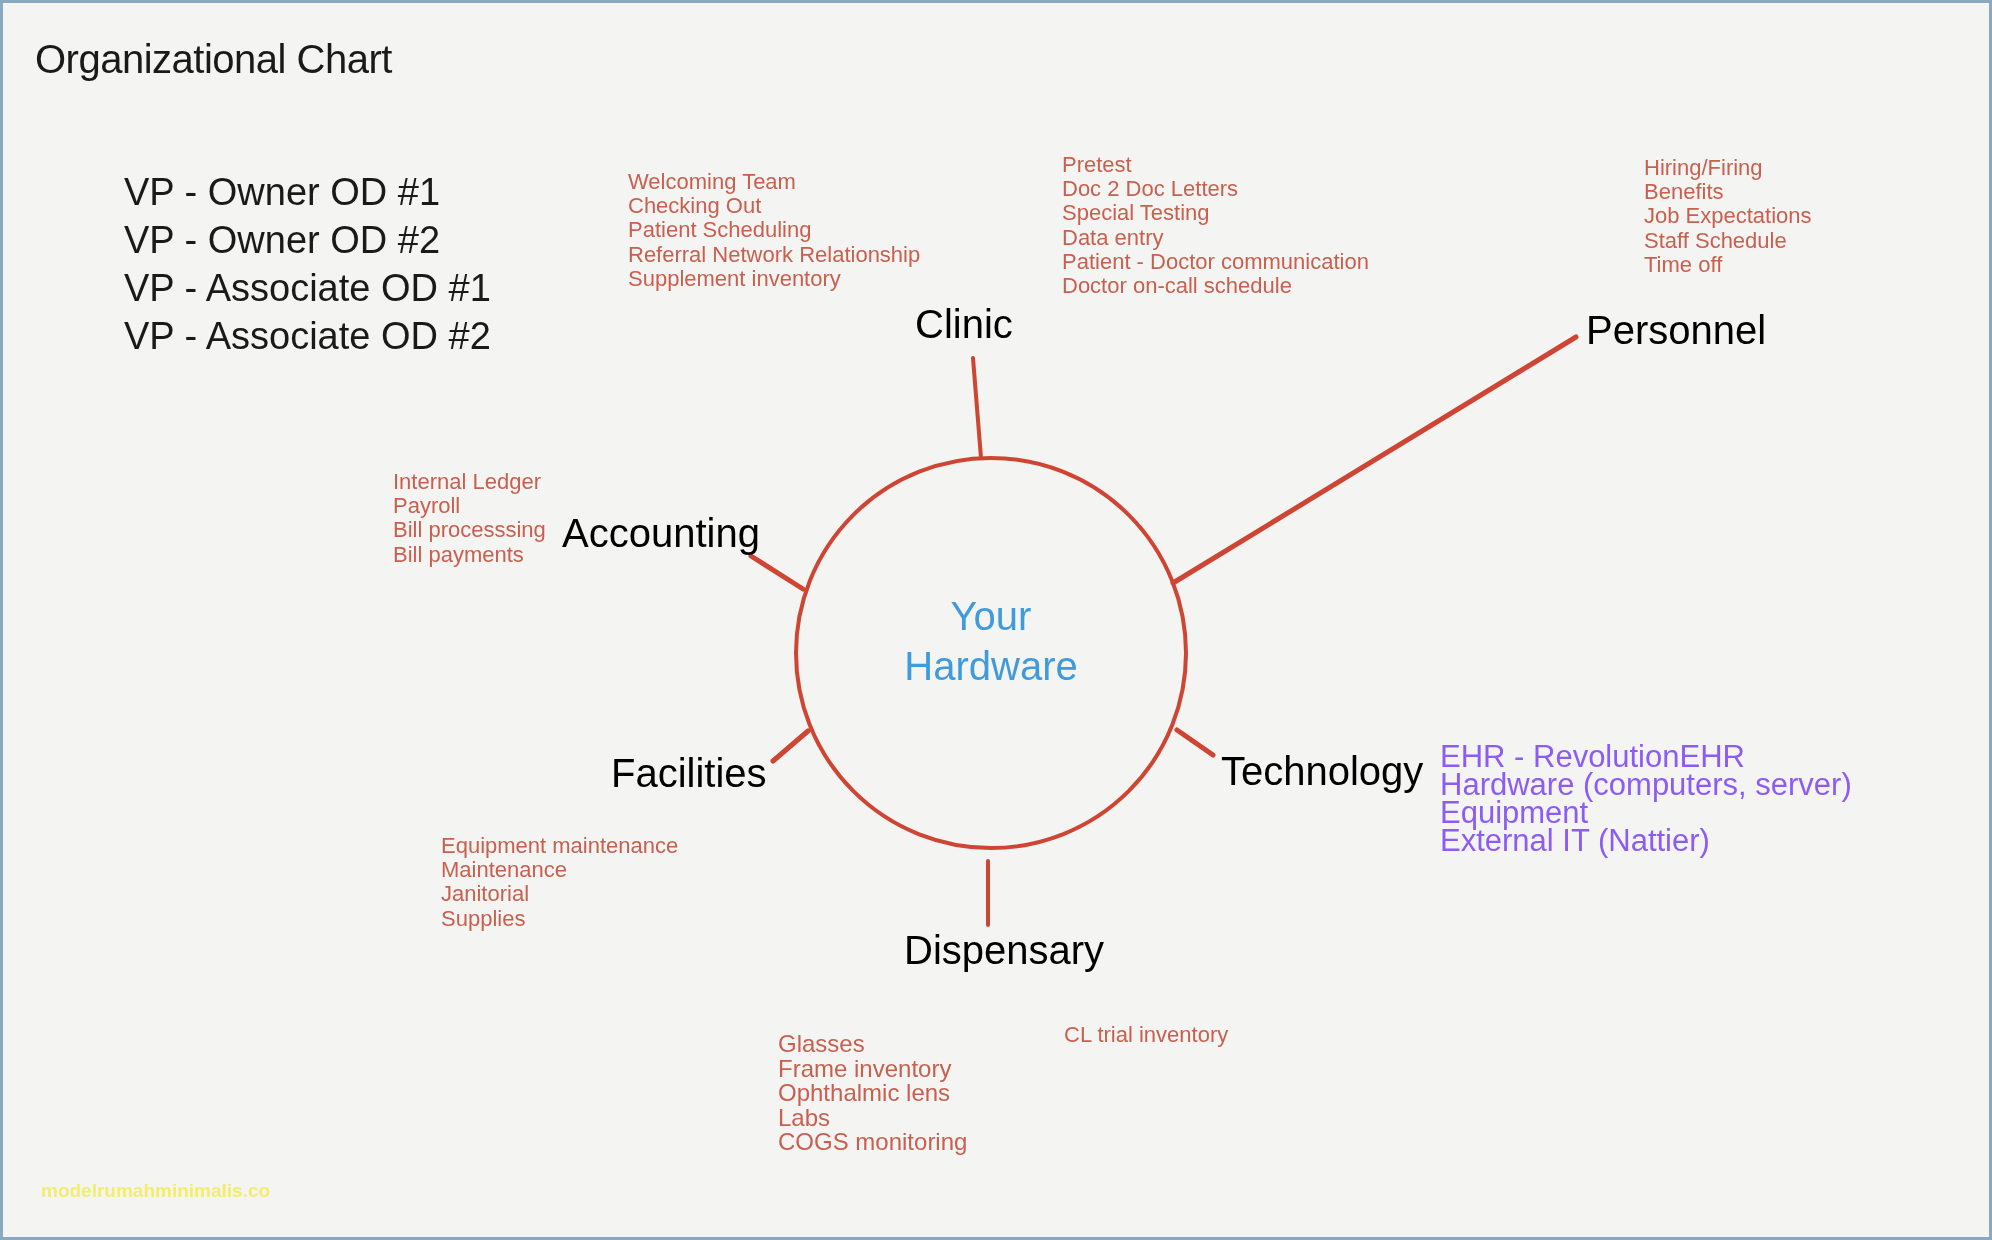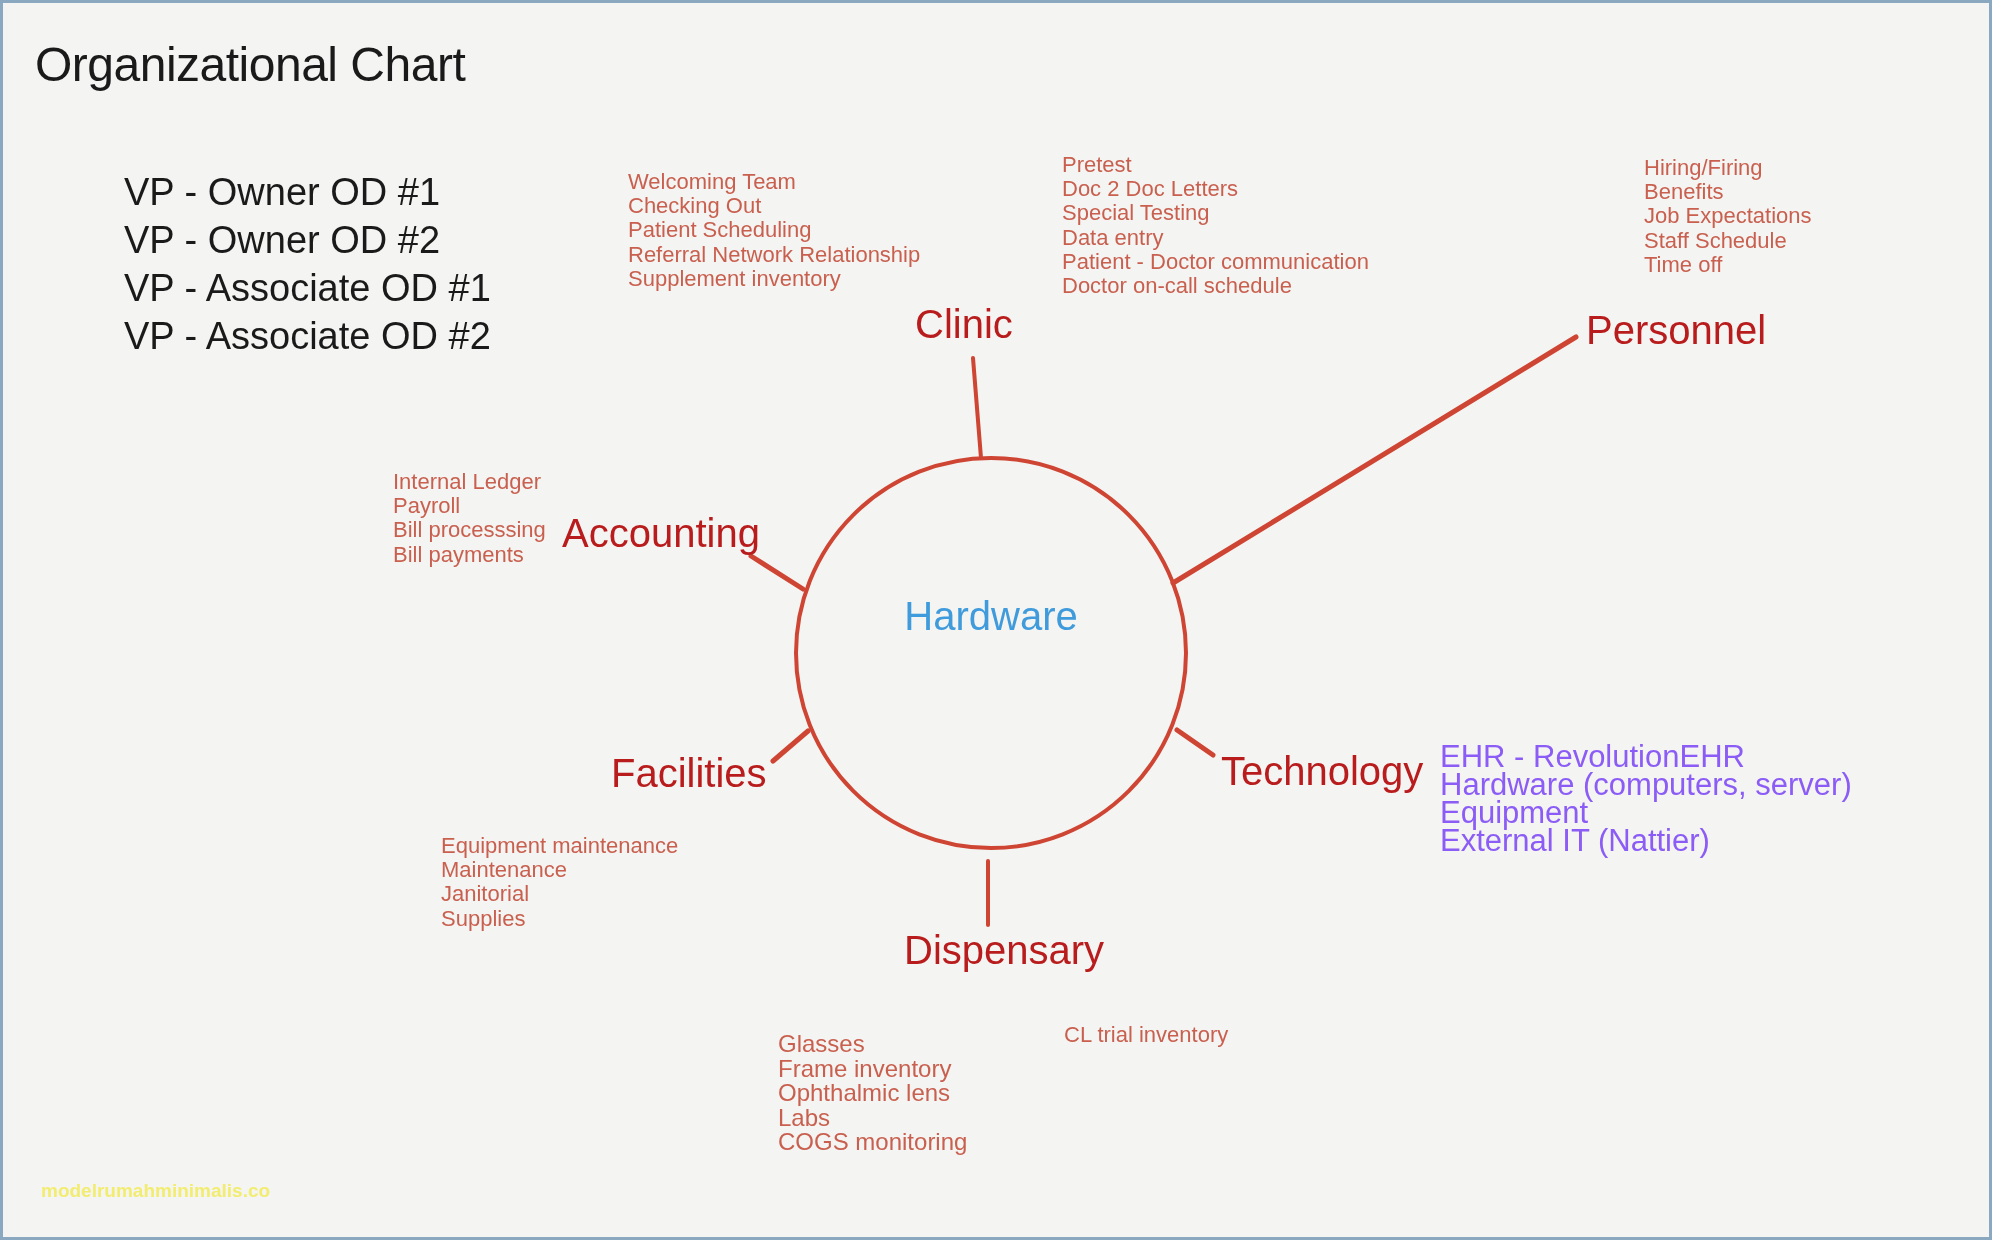--- a/index.html
+++ b/index.html
@@ -16,21 +16,21 @@
     box-sizing: border-box;
     overflow: hidden;
     font-family: "Liberation Sans", sans-serif;
   }
 
   
   #title {
     position: absolute;
     left: 32px;
     top: 34px;
-    font-size: 48px;
+    font-size: 40px;
     color: #1a1a1a;
     letter-spacing: -0.5px;
     white-space: nowrap;
   }
 
   
   #exec-block {
     position: absolute;
     left: 121px;
     top: 165px;
@@ -58,21 +58,21 @@
     text-align: center;
     font-size: 40px;
     line-height: 50px;
     color: #3f9bdc;
   }
 
   
   .branch-label {
     position: absolute;
     font-size: 40px;
-    color: #b91c1c;
+    color: #000000;
     white-space: nowrap;
   }
   #label-clinic      { left: 912px;  top: 299px; }
   #label-personnel   { left: 1583px; top: 305px; }
   #label-accounting  { left: 559px;  top: 508px; }
   #label-facilities  { left: 608px;  top: 748px; }
   #label-technology  { left: 1218px; top: 746px; }
   #label-dispensary  { left: 901px;  top: 925px; }
 
   
@@ -125,20 +125,21 @@
     <circle cx="988" cy="650" r="195" fill="none" stroke="#cf4533" stroke-width="4"></circle>
     <line x1="978" y1="455" x2="970" y2="355" stroke="#cf4533" stroke-width="4" stroke-linecap="round"></line>
     <line x1="1170" y1="580" x2="1573" y2="334" stroke="#cf4533" stroke-width="5" stroke-linecap="round"></line>
     <line x1="800" y1="586" x2="748" y2="553" stroke="#cf4533" stroke-width="5" stroke-linecap="round"></line>
     <line x1="805" y1="728" x2="770" y2="758" stroke="#cf4533" stroke-width="5" stroke-linecap="round"></line>
     <line x1="1174" y1="727" x2="1210" y2="752" stroke="#cf4533" stroke-width="5" stroke-linecap="round"></line>
     <line x1="985" y1="858" x2="985" y2="922" stroke="#cf4533" stroke-width="4" stroke-linecap="round"></line>
   </svg>
 
   <div id="center-label">
+    <div>Your</div>
     <div>Hardware</div>
   </div>
 
   <div class="branch-label" id="label-clinic">Clinic</div>
   <div class="branch-label" id="label-personnel">Personnel</div>
   <div class="branch-label" id="label-accounting">Accounting</div>
   <div class="branch-label" id="label-facilities">Facilities</div>
   <div class="branch-label" id="label-technology">Technology</div>
   <div class="branch-label" id="label-dispensary">Dispensary</div>
 

